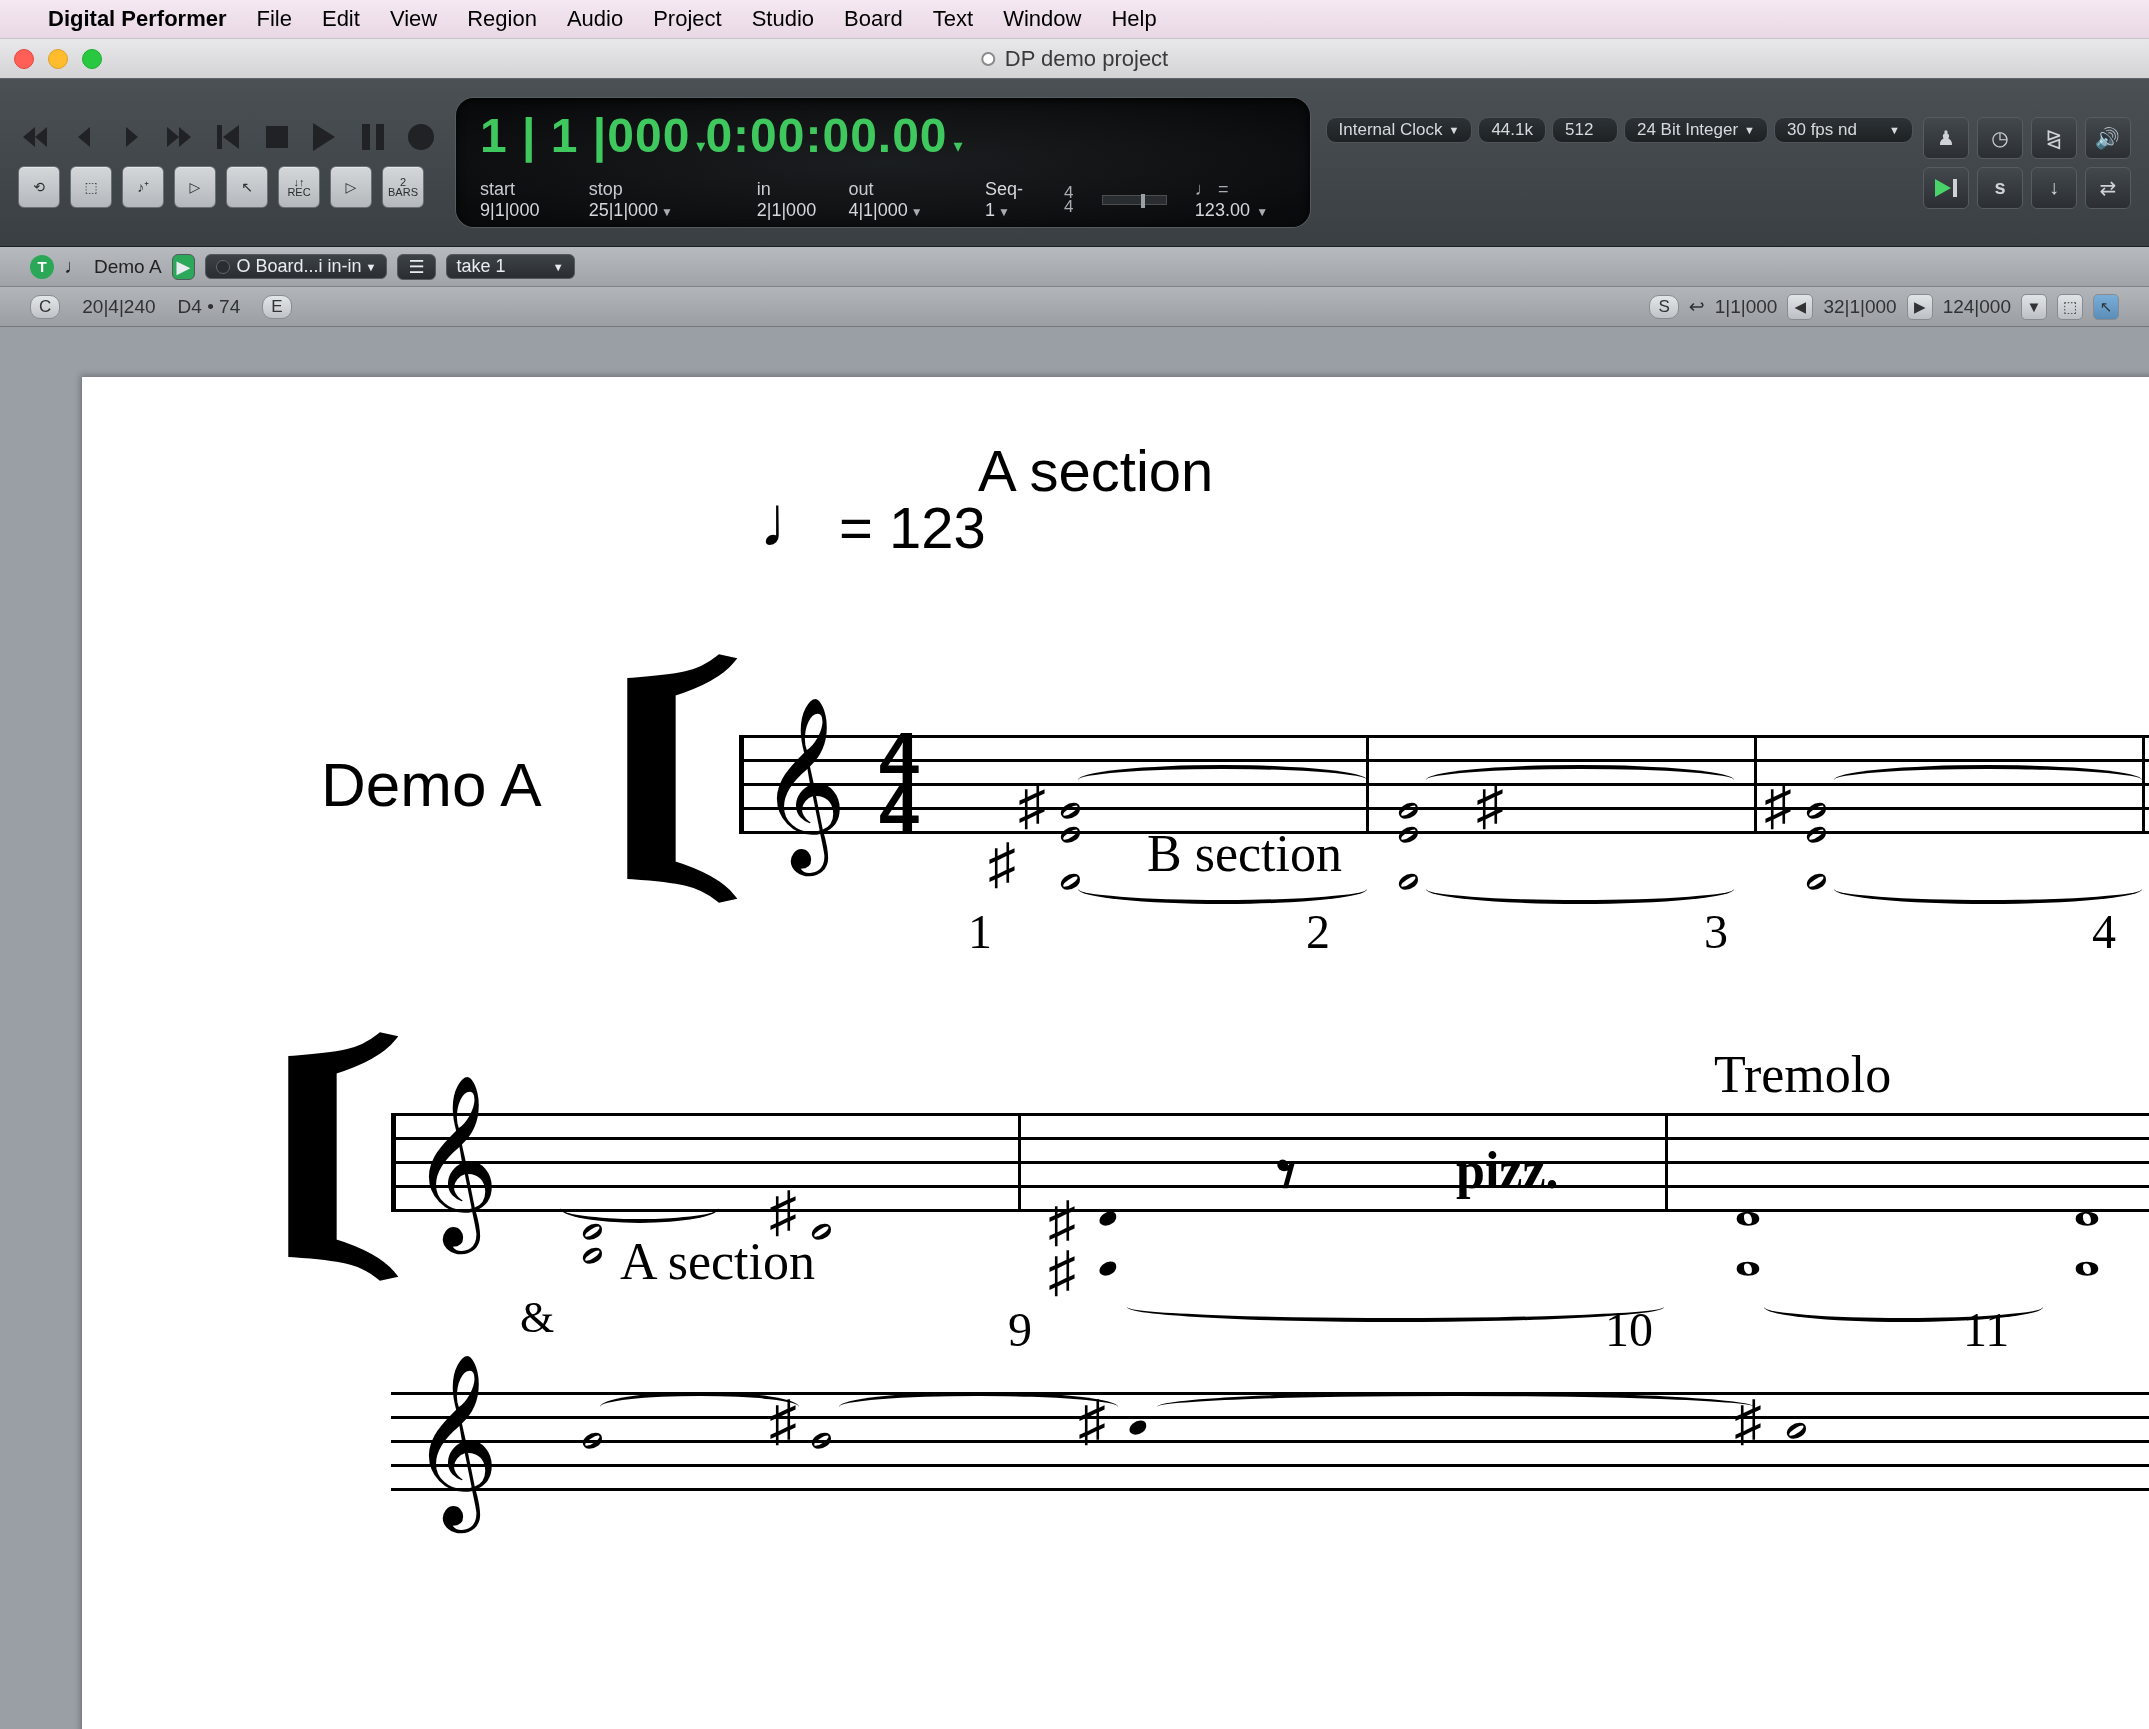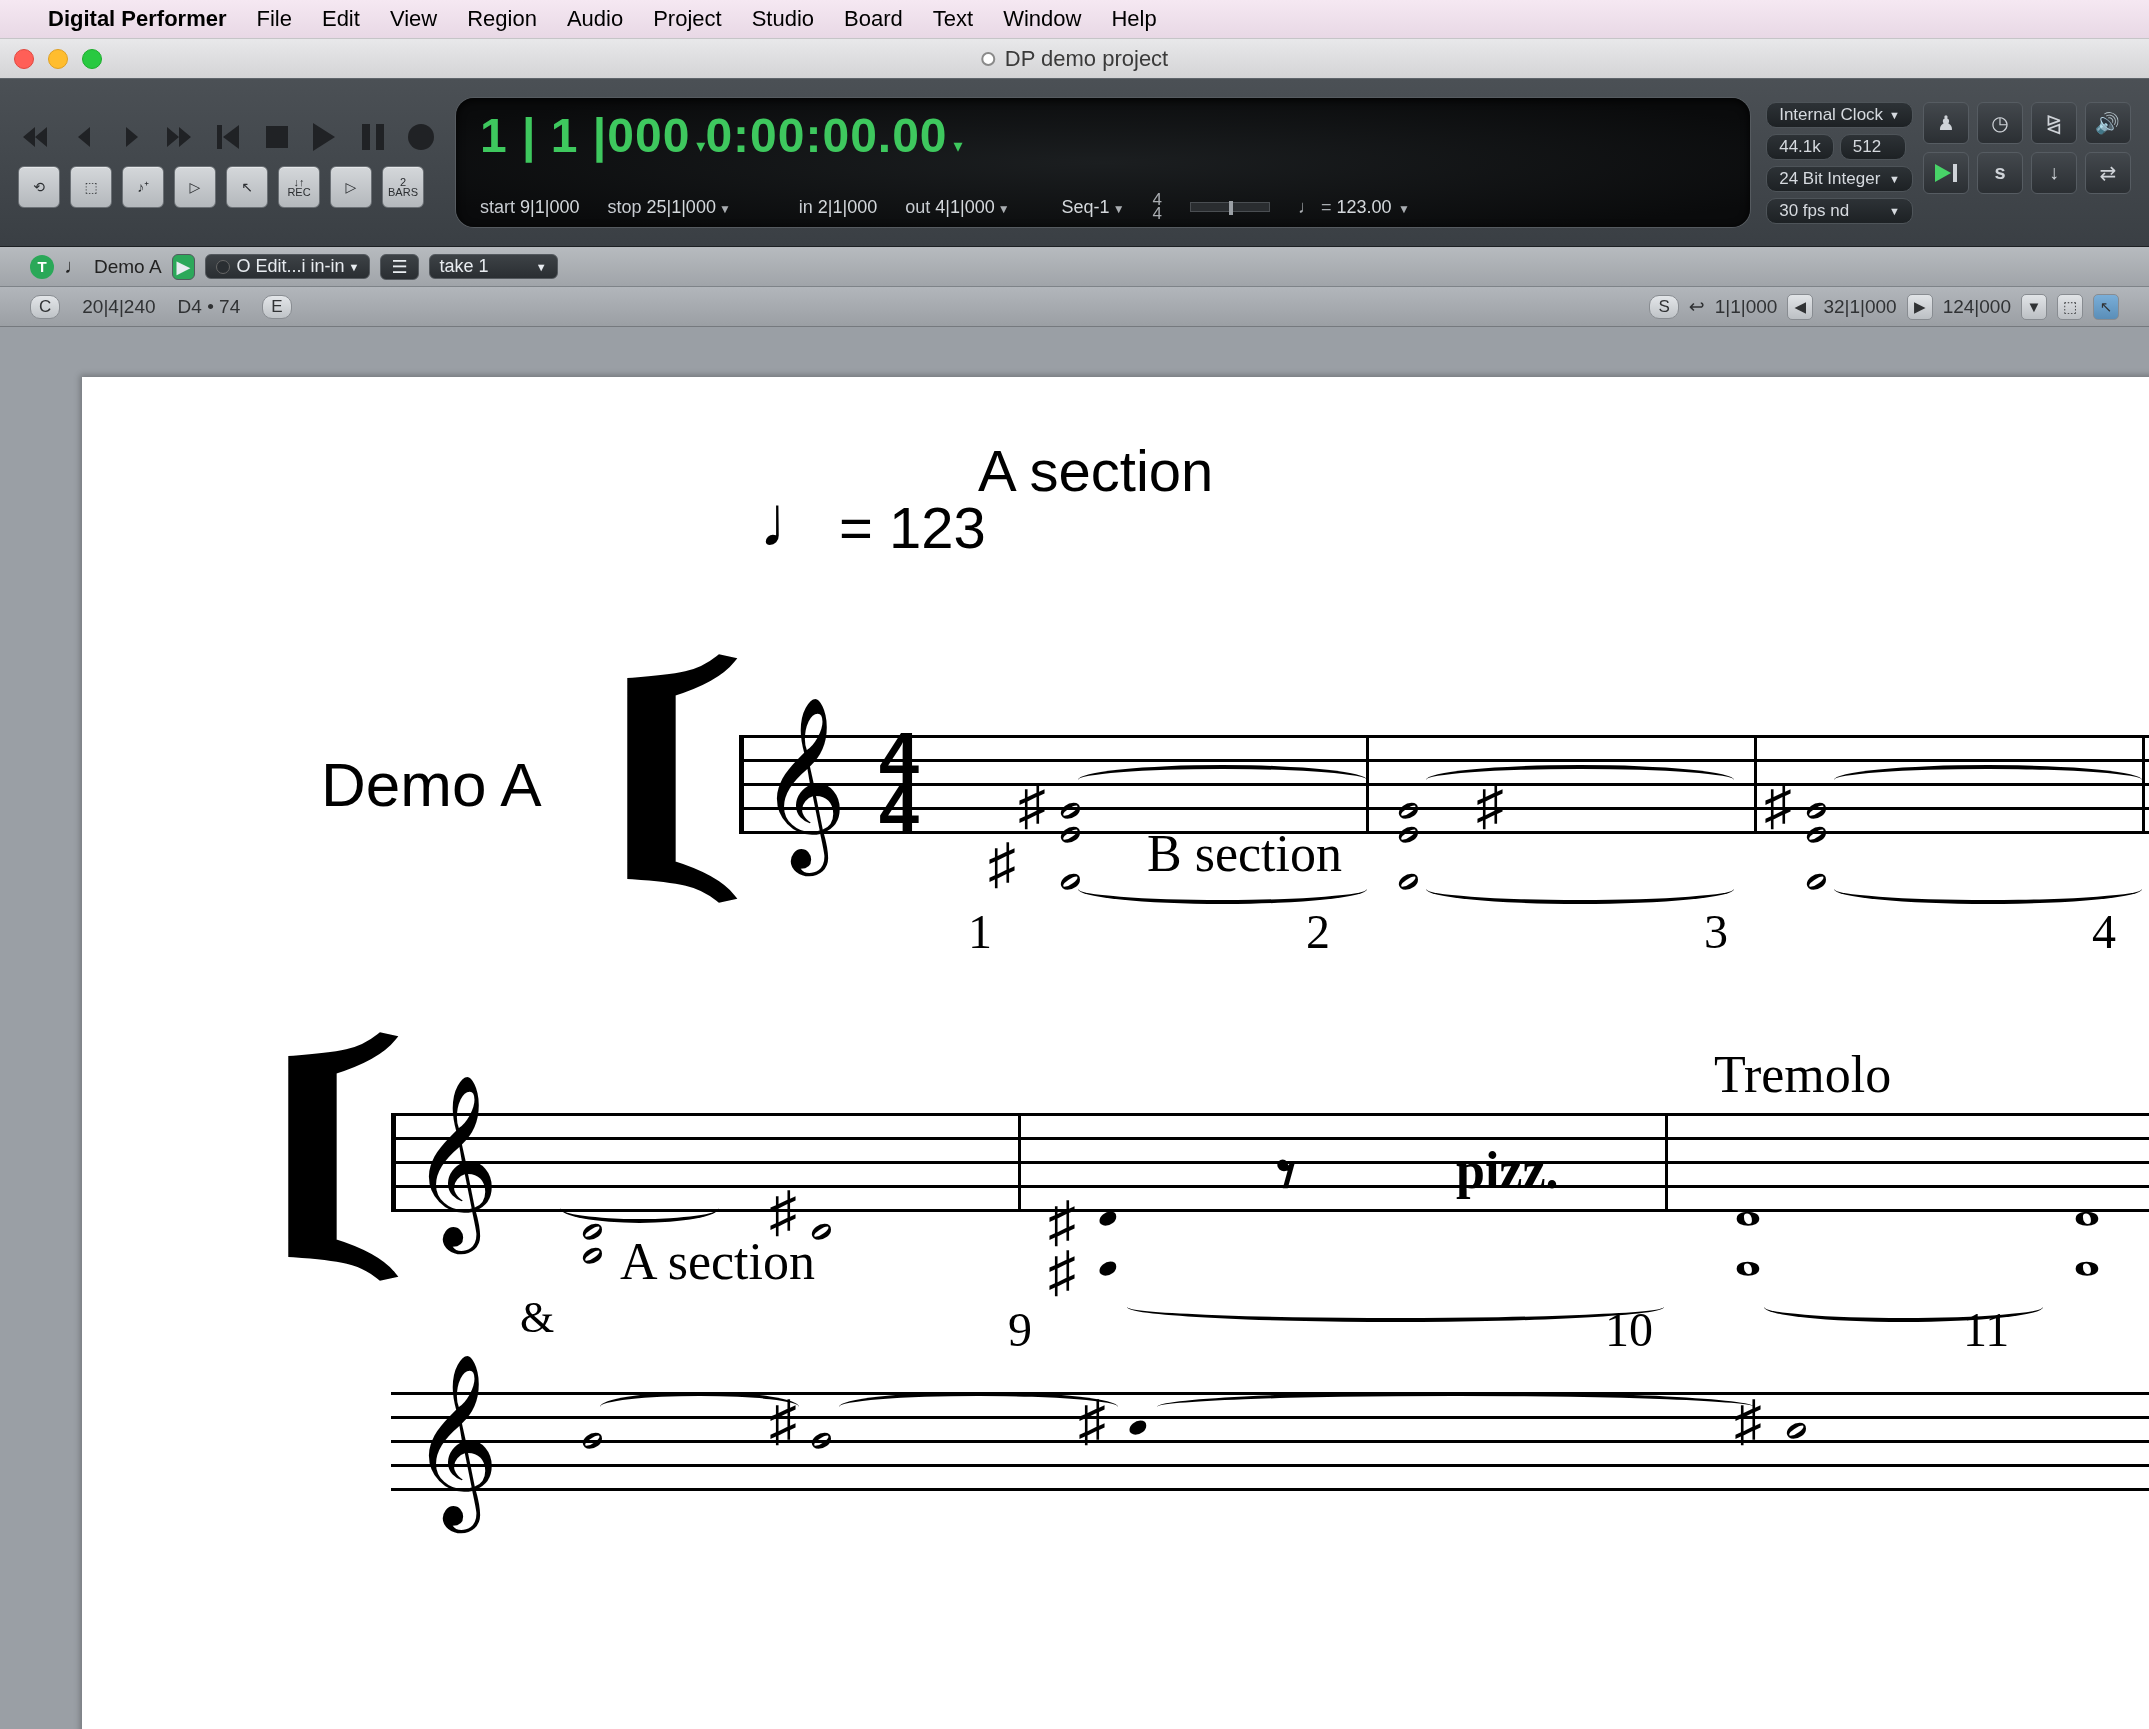--- a/index.html
+++ b/index.html
@@ -37,21 +37,21 @@
 .counter-main .big { font-size: 48px; font-weight: 900; letter-spacing: 1px; }
 .counter-main .tiny-arrow { font-size: 18px; margin-left: 6px; }
 .counter-sub { display: flex; gap: 28px; align-items: center; font-size: 18px; color: #a9adb1; }
 .counter-sub .lbl { color: #c7cbd0; }
 .counter-sub .val { color: #d4d8dc; }
 .counter-sub .drop { font-size: 12px; margin-left: 3px; }
 .mini-slider { width: 80px; height: 10px; background: #2a2d30; border: 1px solid #4a4e52; position: relative; }
 .mini-slider::after { content: ''; position: absolute; left: 38px; top: -2px; width: 4px; height: 14px; background: #9ba0a5; }
 
 .right-controls { display: flex; gap: 10px; }
-.right-col { display: flex; flex-direction: column; gap: 6px; }
+.right-col { display: flex; gap: 6px; }
 .chip { background: linear-gradient(to bottom, #2d3236, #1d2124); border: 1px solid #4e5459; border-radius: 10px; color: #d6dadf; font-size: 17px; padding: 2px 12px; display: flex; align-items: center; justify-content: space-between; min-width: 139px; height: 26px; cursor: pointer; }
 .chip.small { min-width: 66px; }
 .chip .arr { font-size: 11px; margin-left: 6px; }
 .chip-row { display: flex; gap: 6px; }
 
 .icon-grid { display: grid; grid-template-columns: repeat(4, 46px); gap: 8px; }
 .icon-btn { width: 46px; height: 42px; background: linear-gradient(to bottom, #43484d, #2b2f33); border: 1px solid #565c62; border-radius: 6px; display: flex; align-items: center; justify-content: center; color: #cfd3d8; cursor: pointer; font-size: 20px; }
 .icon-btn.green-play svg { fill: #48d468; }
 
 
@@ -259,21 +259,21 @@
   </div>
 
 
   <div class="sectool">
     <span class="badge-t">T</span>
     <span class="note-icon">♩</span>
     <span>Demo A</span>
     <span class="pill" style="background:#2ca85a;min-width:20px;padding:1px 4px;">▶</span>
     <span class="pill">
         <span style="background:#2a2e32;border:1px solid #666;border-radius:50%;width:14px;height:14px;display:inline-block;margin-right:6px;"></span>
-        <span>O Edit...i in-in</span>
+        <span>O Board...i in-in</span>
         <span class="drop-arrow">▼</span>
       </span>
     <span class="pill" style="min-width:24px;">☰</span>
     <span class="pill" style="min-width:129px;">
         <span>take 1</span>
         <span class="drop-arrow" style="margin-left:auto;">▼</span>
       </span>
   </div>
 
   <div class="sectool2">

